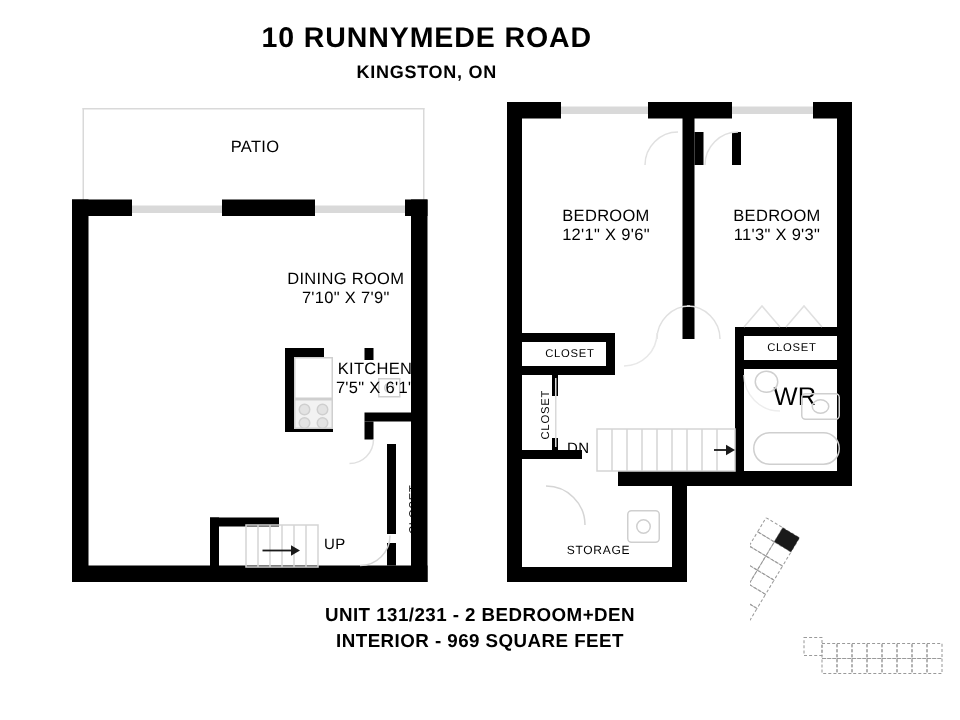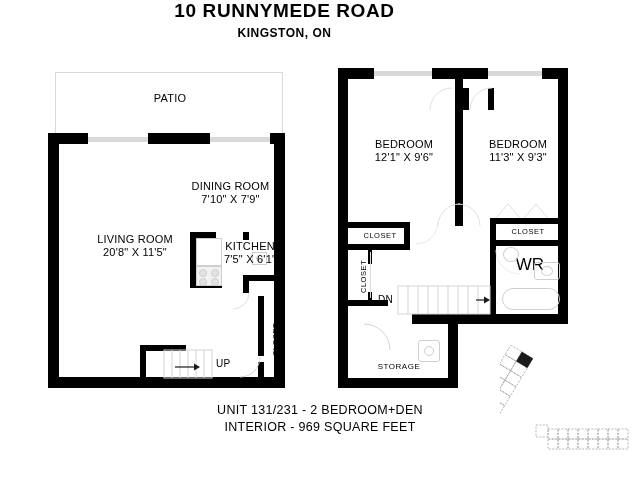--- a/index.html
+++ b/index.html
@@ -19,21 +19,21 @@
   #sheet {
     position: absolute;
     left: 0; top: 0;
     width: 640px;
     height: 480px;
     background: #ffffff;
   }
   .title-block {
     position: absolute;
     left: 0;
-    top: 0;
+    top: 15px;
     width: 569px;
     text-align: center;
   }
   .title-main {
     font-size: 19px;
     font-weight: bold;
     letter-spacing: 0.6px;
     line-height: 22px;
     white-space: nowrap;
   }
@@ -47,21 +47,21 @@
   }
   .caption-block {
     position: absolute;
     left: 0;
     top: 402px;
     width: 640px;
     text-align: center;
   }
   .caption-line {
     font-size: 12.5px;
-    font-weight: normal;
+    font-weight: bold;
     letter-spacing: 0.3px;
     line-height: 17px;
     white-space: nowrap;
   }
   .plan {
     position: absolute;
   }
   .wall {
     position: absolute;
     background: #000000;
@@ -149,24 +149,20 @@
     <div class="thinline" style="left:210px; top:137px; width:60px; height:5px;"></div>
 
     <div class="wall" style="left:48px; top:133px; width:40px; height:11px;"></div>
     <div class="wall" style="left:148px; top:133px; width:62px; height:11px;"></div>
     <div class="wall" style="left:270px; top:133px; width:15px; height:11px;"></div>
 
     <div class="wall" style="left:48px; top:133px; width:11px; height:255px;"></div>
     <div class="wall" style="left:274px; top:133px; width:11px; height:255px;"></div>
     <div class="wall" style="left:48px; top:377px; width:237px; height:11px;"></div>
 
-    <div class="room-label" style="left:55px; top:233px; width:160px;">
-      <div class="rl-name">LIVING ROOM</div>
-      <div class="rl-dim">20'8" X 11'5"</div>
-    </div>
 
     <div class="room-label" style="left:178px; top:180px; width:105px;">
       <div class="rl-name">DINING ROOM</div>
       <div class="rl-dim">7'10" X 7'9"</div>
     </div>
 
     <div class="wall" style="left:190px; top:232px; width:6px; height:56px;"></div>
     <div class="wall" style="left:190px; top:232px; width:26px; height:6px;"></div>
     <div class="wall" style="left:190px; top:282px; width:32px; height:6px;"></div>
     <div class="wall" style="left:243px; top:232px; width:6px; height:8px;"></div>

